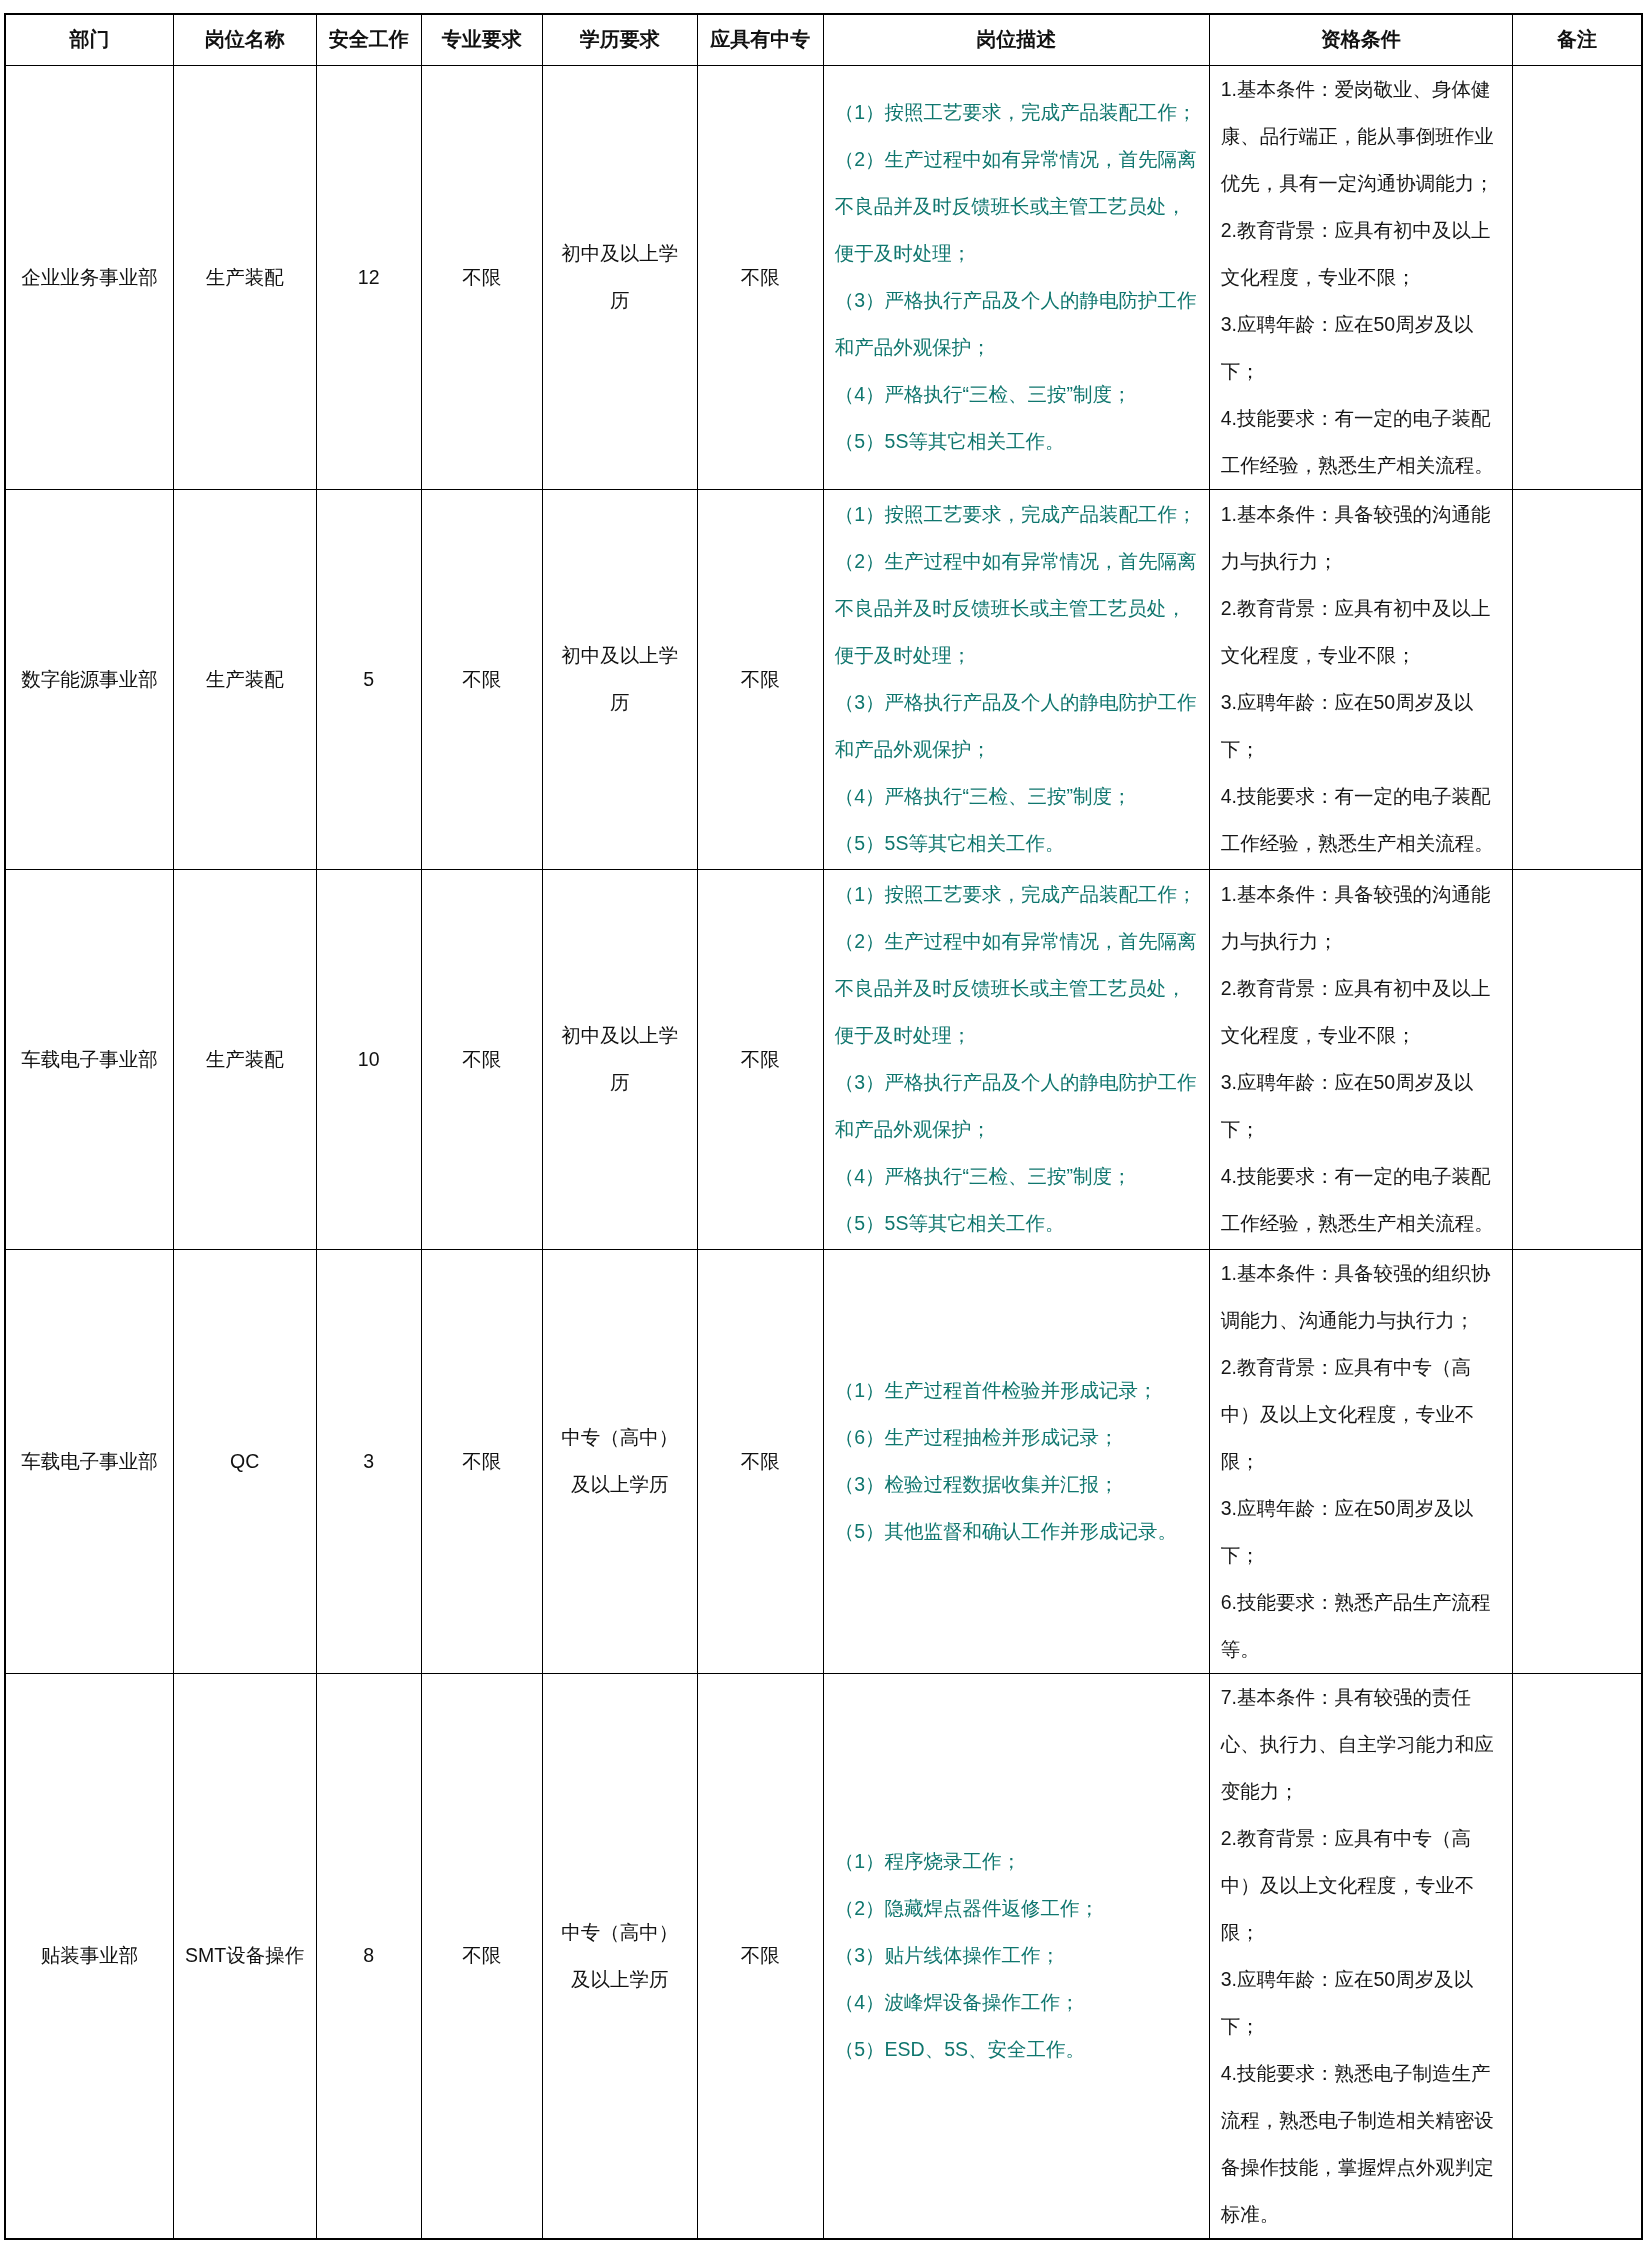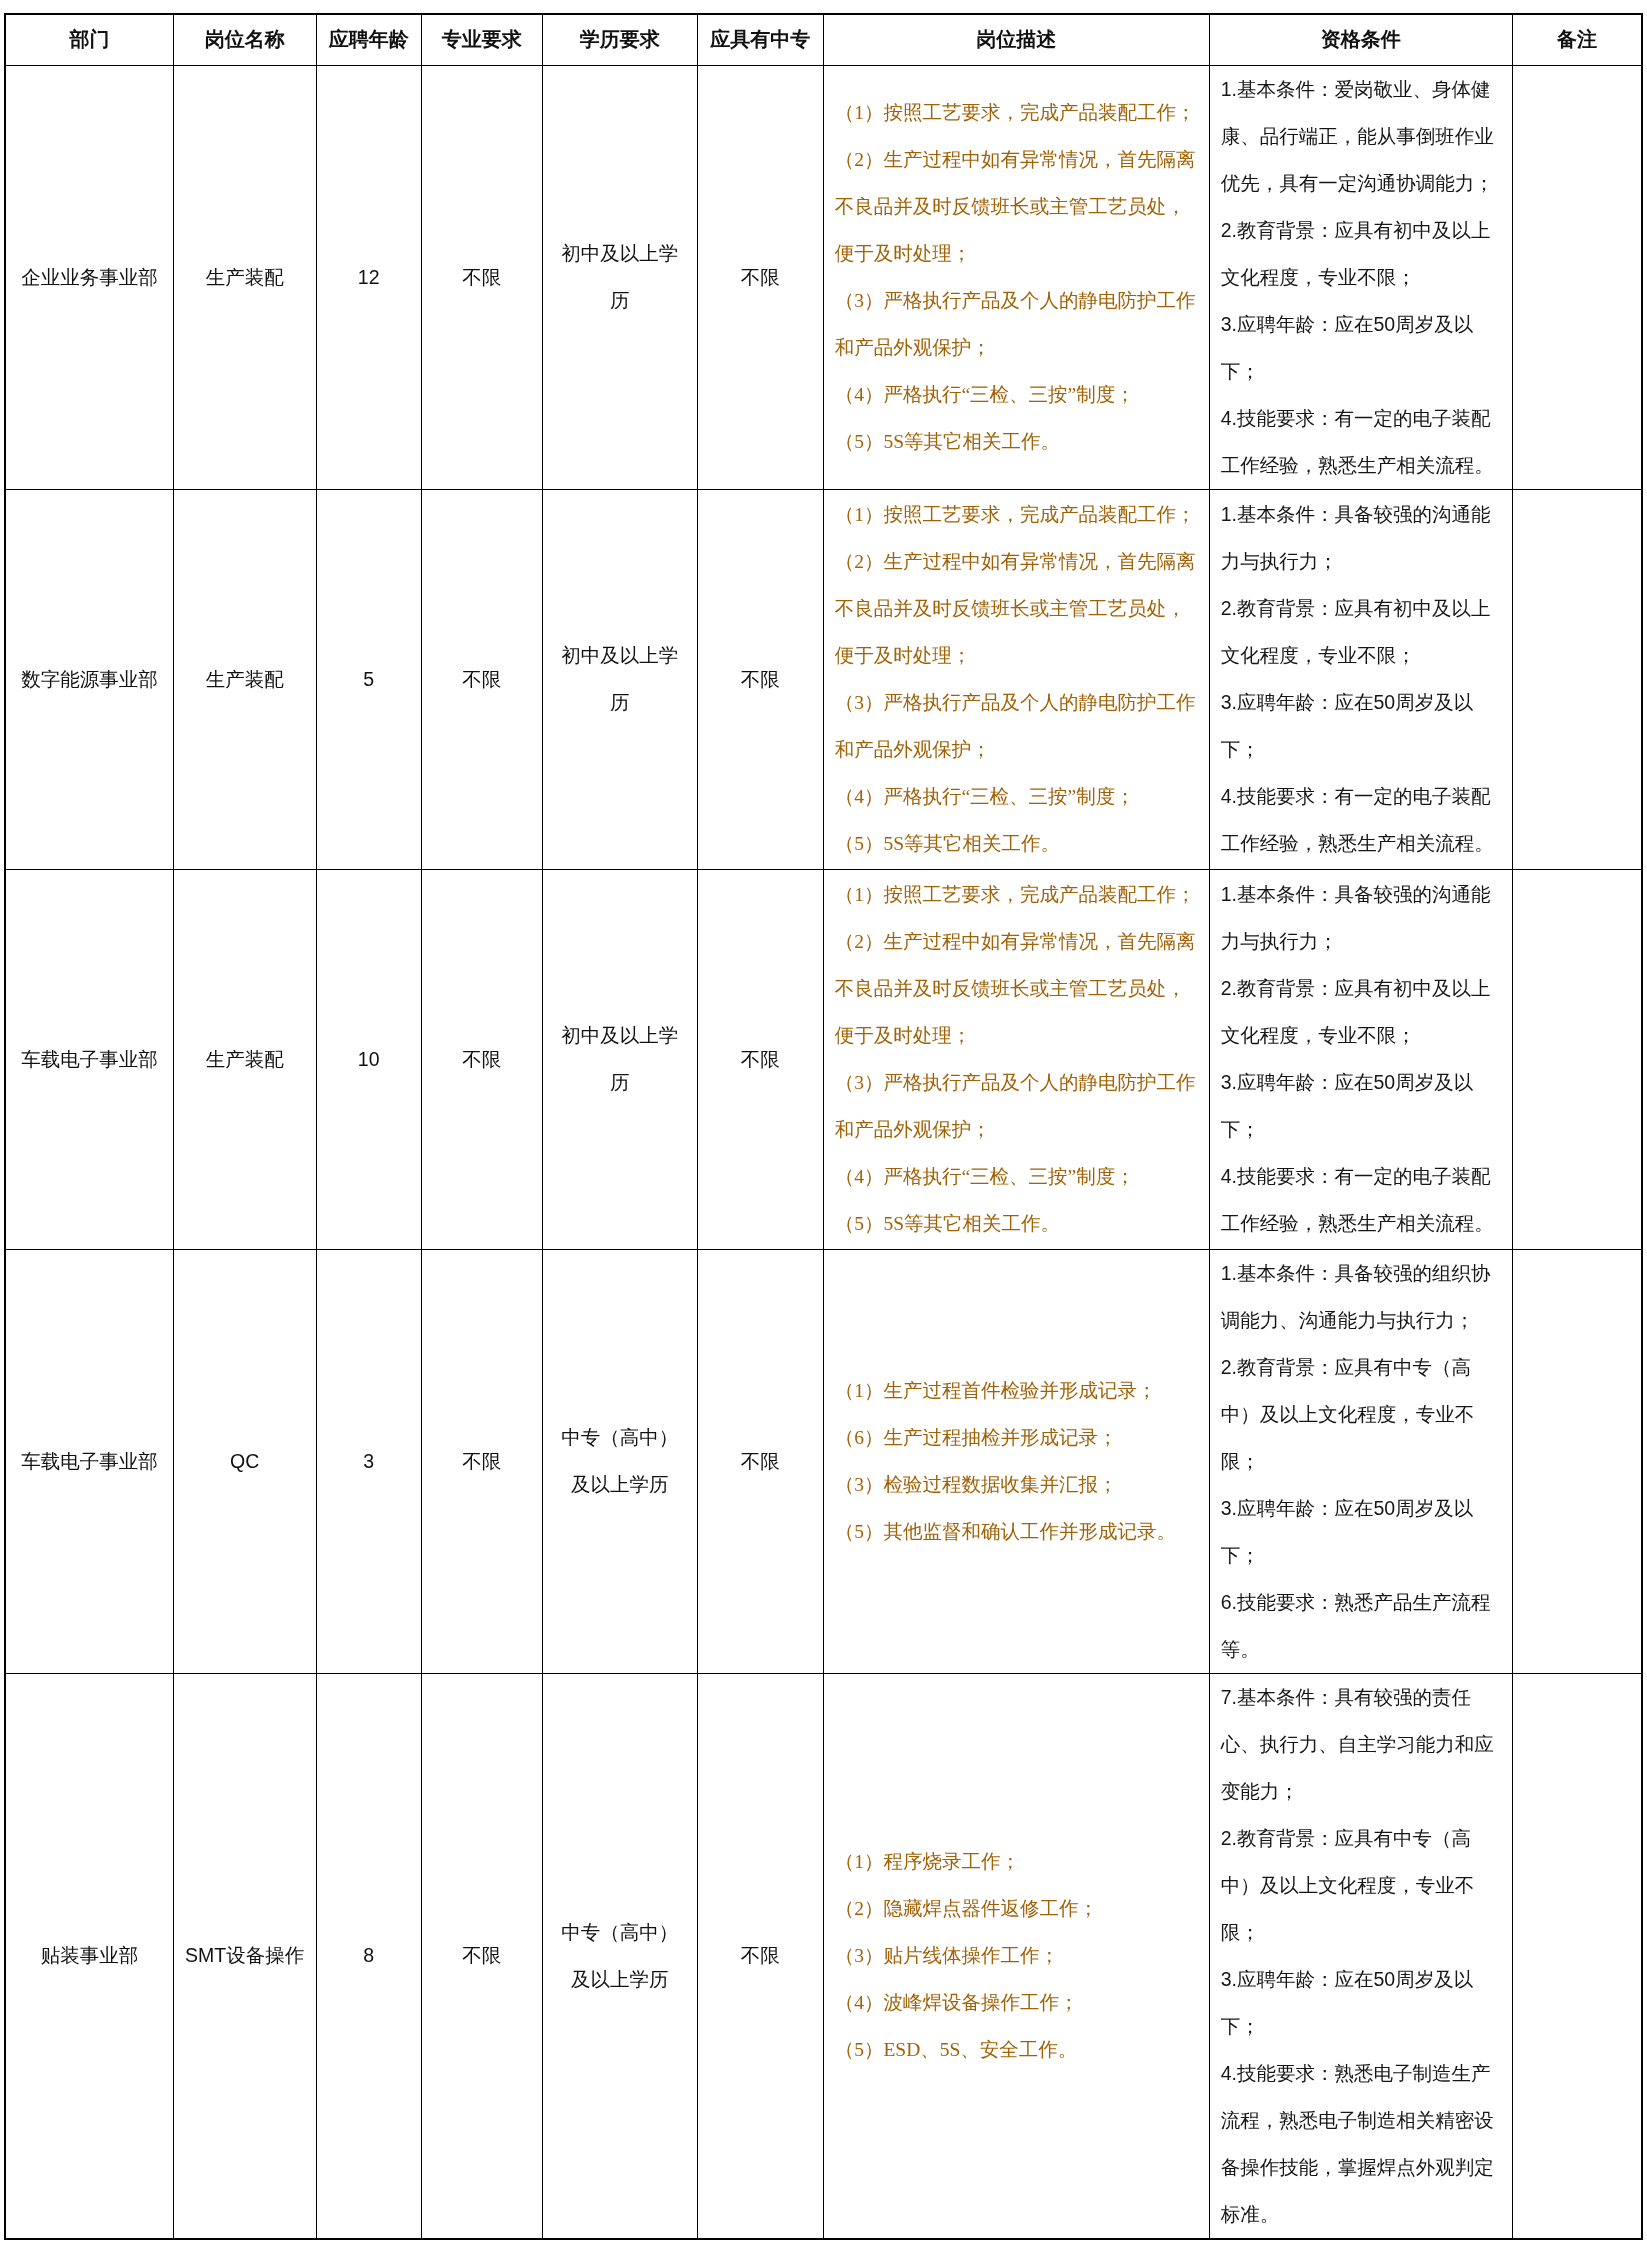--- a/index.html
+++ b/index.html
@@ -42,22 +42,22 @@
     line-height: 47px;
   }
   
   tbody tr:nth-child(1) { height: 421px; }
   tbody tr:nth-child(2) { height: 380px; }
   tbody tr:nth-child(3) { height: 380px; }
   tbody tr:nth-child(4) { height: 422px; }
   tbody tr:nth-child(5) { height: 557px; }
 
   td.desc {
-    font-family: Liberation Serif, serif;
-    color: #a16207;
+    font-family: Liberation Sans, sans-serif;
+    color: #0f766e;
   }
   td.qual {
     font-family: "Liberation Sans", sans-serif;
     color: #161616;
   }
   .para {
     display: block;
     text-align: left;
   }
 </style>
@@ -74,21 +74,21 @@
       <col style="width:155px">
       <col style="width:126px">
       <col style="width:386px">
       <col style="width:303px">
       <col style="width:130px">
     </colgroup>
     <thead>
       <tr>
         <th>部门</th>
         <th>岗位名称</th>
-        <th>应聘年龄</th>
+        <th>安全工作</th>
         <th>专业要求</th>
         <th>学历要求</th>
         <th>应具有中专</th>
         <th>岗位描述</th>
         <th>资格条件</th>
         <th>备注</th>
       </tr>
     </thead>
     <tbody id="tbody">
   <tr>

